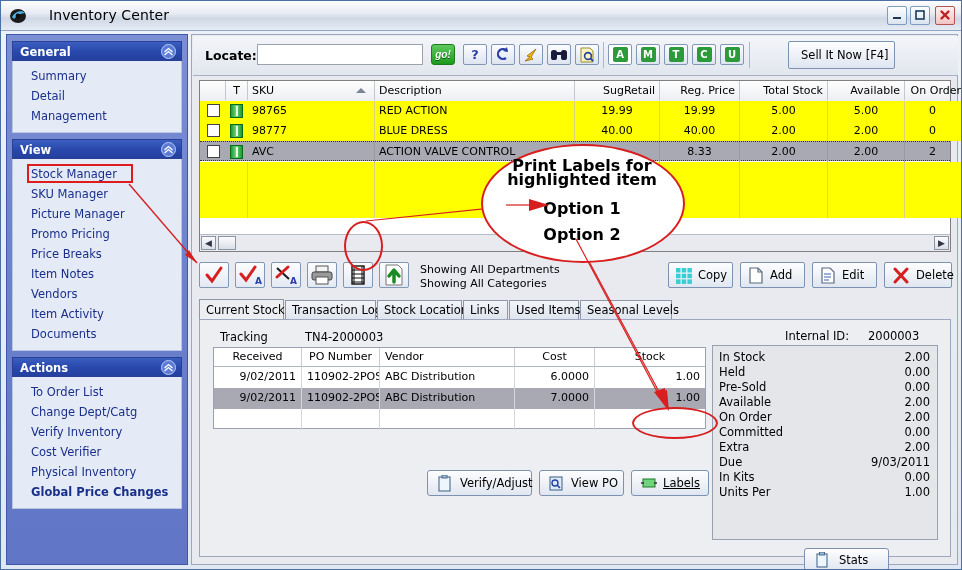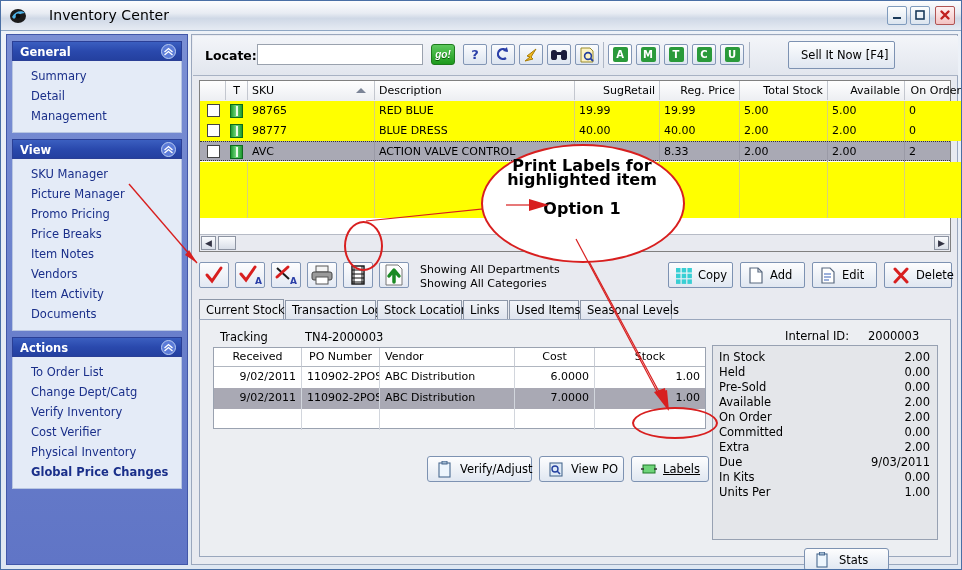--- a/index.html
+++ b/index.html
@@ -88,21 +88,21 @@
   .ghead{height:20px;background:linear-gradient(#fefefe,#eceef2);
      border-bottom:1px solid #a0a0a0;position:relative;}
   .gh{position:absolute;top:0;height:19px;line-height:19px;font-size:11px;
      border-right:1px solid #c3c7cf;box-sizing:border-box;padding:0 4px;color:#000;
      font-family:"DejaVu Sans",sans-serif;white-space:nowrap;overflow:hidden;}
   .gh.r{text-align:right;}
   .grow{position:absolute;left:0;height:20px;width:750px;}
   .gc{position:absolute;top:0;height:20px;line-height:19px;font-size:11px;
      box-sizing:border-box;padding:0 4px;white-space:nowrap;overflow:hidden;
      font-family:"DejaVu Sans",sans-serif;border-right:1px solid #d9d27a;}
-  .gc.r{text-align:left;}
+  .gc.r{text-align:center;}
   .row-yellow{background:#ffff00;padding-left:32px;}
   .row-sel{background:#a9a9b4;}
   .row-sel .gc{border-right-color:#9a9aa6;}
   .cbx{position:absolute;left:7px;top:3px;width:13px;height:13px;background:#fff;
      border:1px solid #444;box-sizing:border-box;}
   .tflag{position:absolute;left:30px;top:3px;width:13px;height:14px;
      background:linear-gradient(90deg,#1f9a30,#6fd47a 45%,#1f9a30);
      border:1px solid #0d6b1c;box-sizing:border-box;}
   .tflag i{display:block;width:2px;height:10px;background:#eafbe9;margin:1px auto;}
   .sortarrow{position:absolute;width:0;height:0;border-left:5px solid transparent;
@@ -142,21 +142,21 @@
   .dh{position:absolute;top:0;height:19px;line-height:18px;font-size:11px;
      border-right:1px solid #c8ccd4;border-bottom:1px solid #b0b6c0;box-sizing:border-box;
      padding:0 5px;text-align:center;font-family:"DejaVu Sans",sans-serif;background:#fff;}
   .dr{position:absolute;left:0;width:491px;height:21px;}
   .dr.sel{background:#a9a9b4;}
   .dc{position:absolute;top:0;height:21px;line-height:20px;font-size:11px;
      border-right:1px solid #d2d6dd;box-sizing:border-box;padding:0 5px;
      font-family:"DejaVu Sans",sans-serif;white-space:nowrap;overflow:hidden;}
   .dc.r{text-align:right;}
 
-  .dbtn{position:absolute;top:136px;height:26px;border:1px solid #7d92b2;
+  .dbtn{position:absolute;top:150px;height:26px;border:1px solid #7d92b2;
      background:linear-gradient(#fdfdfe,#e0e7f1);box-sizing:border-box;border-radius:3px;
      font-size:11.5px;font-family:"DejaVu Sans",sans-serif;}
   .dbtn .lab{position:absolute;top:5px;}
 
   .statpanel{position:absolute;left:512px;top:25px;width:226px;height:195px;
      background:#e4e6ea;border:1px solid #97a1b2;box-sizing:border-box;}
   .stat-row{position:relative;height:15px;font-size:11.5px;font-family:"DejaVu Sans",sans-serif;}
   .stat-row .k{position:absolute;left:6px;top:0;}
   .stat-row .v{position:absolute;right:7px;top:0;}
   .iid-l{position:absolute;left:585px;top:9px;font-size:11.5px;font-family:"DejaVu Sans",sans-serif;}
@@ -228,20 +228,24 @@
     <div class="grp">
       <div class="grp-hdr">
         <span class="t">View</span>
         <span class="chev">
           <svg width="11" height="9" viewBox="0 0 11 9">
               <path d="M1.5 5 L5.5 1.5 L9.5 5 M1.5 8 L5.5 4.5 L9.5 8" fill="none" stroke="#ffffff" stroke-width="1.3"></path>
             </svg>
         </span>
       </div>
       <div class="grp-body">
+        <div class="sitem boxed">
+          <span>Stock Manager</span>
+          <span class="hl-box"></span>
+        </div>
         <div class="sitem">SKU Manager</div>
         <div class="sitem">Picture Manager</div>
         <div class="sitem">Promo Pricing</div>
         <div class="sitem">Price Breaks</div>
         <div class="sitem">Item Notes</div>
         <div class="sitem">Vendors</div>
         <div class="sitem">Item Activity</div>
         <div class="sitem">Documents</div>
       </div>
     </div>
@@ -344,21 +348,21 @@
         <div class="gh r" style="left:628px;width:77px">Available</div>
         <div class="gh r" style="left:705px;width:60px;border-right:none">On Order</div>
       </div>
 
       <div class="grow row-yellow" style="top:20px">
         <span class="cbx"></span>
         <span class="tflag">
             <i></i>
           </span>
         <div class="gc" style="left:48px;width:127px">98765</div>
-        <div class="gc" style="left:175px;width:200px">RED BLUE</div>
+        <div class="gc" style="left:175px;width:200px">RED ACTION</div>
         <div class="gc r" style="left:375px;width:85px">19.99</div>
         <div class="gc r" style="left:460px;width:80px">19.99</div>
         <div class="gc r" style="left:540px;width:88px">5.00</div>
         <div class="gc r" style="left:628px;width:77px">5.00</div>
         <div class="gc r" style="left:705px;width:55px;border-right:none">0</div>
       </div>
 
       <div class="grow row-yellow" style="top:40px">
         <span class="cbx"></span>
         <span class="tflag">
@@ -629,20 +633,21 @@
     <polygon points="538,202 516,196 519,210" fill="#d81f1f"></polygon>
 
     <line x1="577" y1="240" x2="663" y2="400" stroke="#d81f1f" stroke-width="1.2"></line>
     <polygon points="668,410 655,392 666,389" fill="#d81f1f"></polygon>
   </svg>
 
   <div class="ellipse"></div>
   <span class="callout-t" style="left:497px;top:155px;width:168px">Print Labels for</span>
   <span class="callout-t" style="left:497px;top:169px;width:168px">highlighted item</span>
   <span class="callout-t" style="left:497px;top:198px;width:168px">Option 1</span>
+  <span class="callout-t" style="left:497px;top:224px;width:168px">Option 2</span>
 
   <svg class="overlay">
     <line x1="505" y1="204" x2="535" y2="204" stroke="#d81f1f" stroke-width="1.2"></line>
     <polygon points="548,204 528,198 528,210" fill="#d81f1f"></polygon>
     <line x1="575" y1="238" x2="660" y2="398" stroke="#d81f1f" stroke-width="1.2"></line>
     <polygon points="667,409 653,391 664,387" fill="#d81f1f"></polygon>
   </svg>
 
   <div class="ocircle" style="left:343;top:220px;left:343px;width:35px;height:46px"></div>
   <div class="labels-circle"></div>

